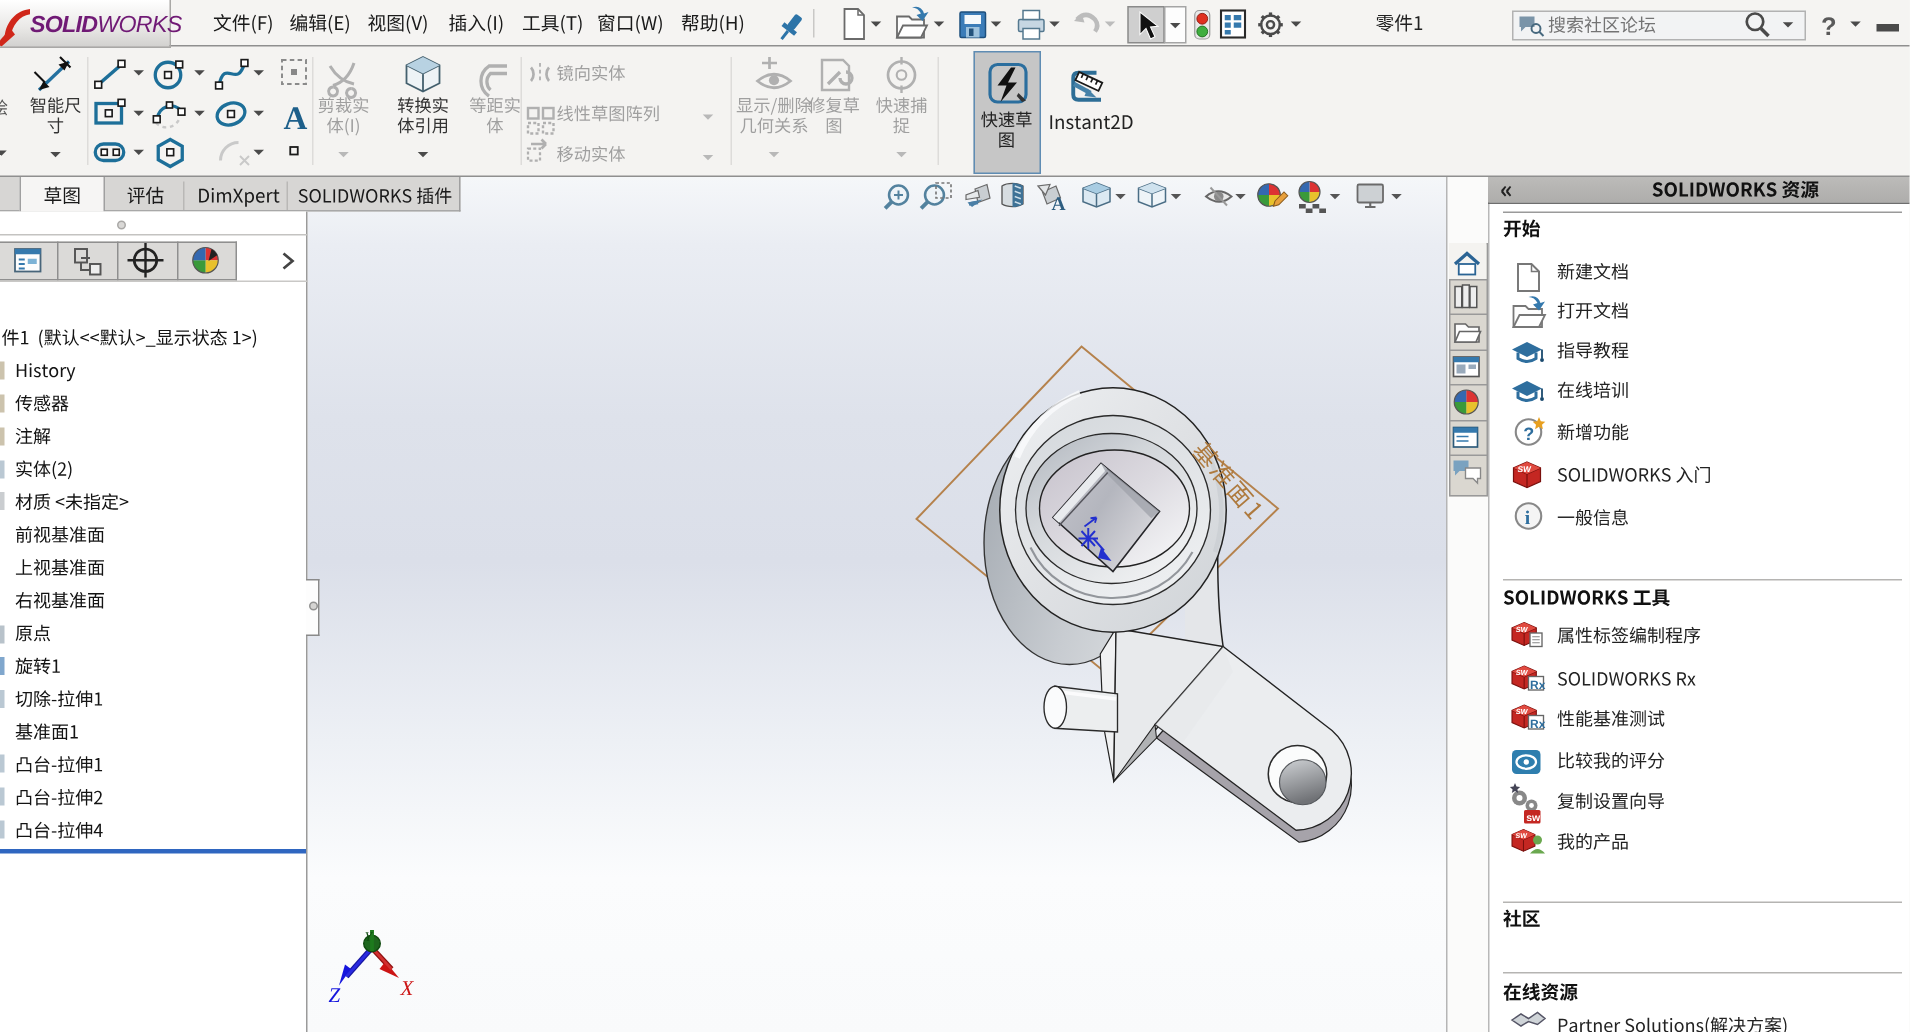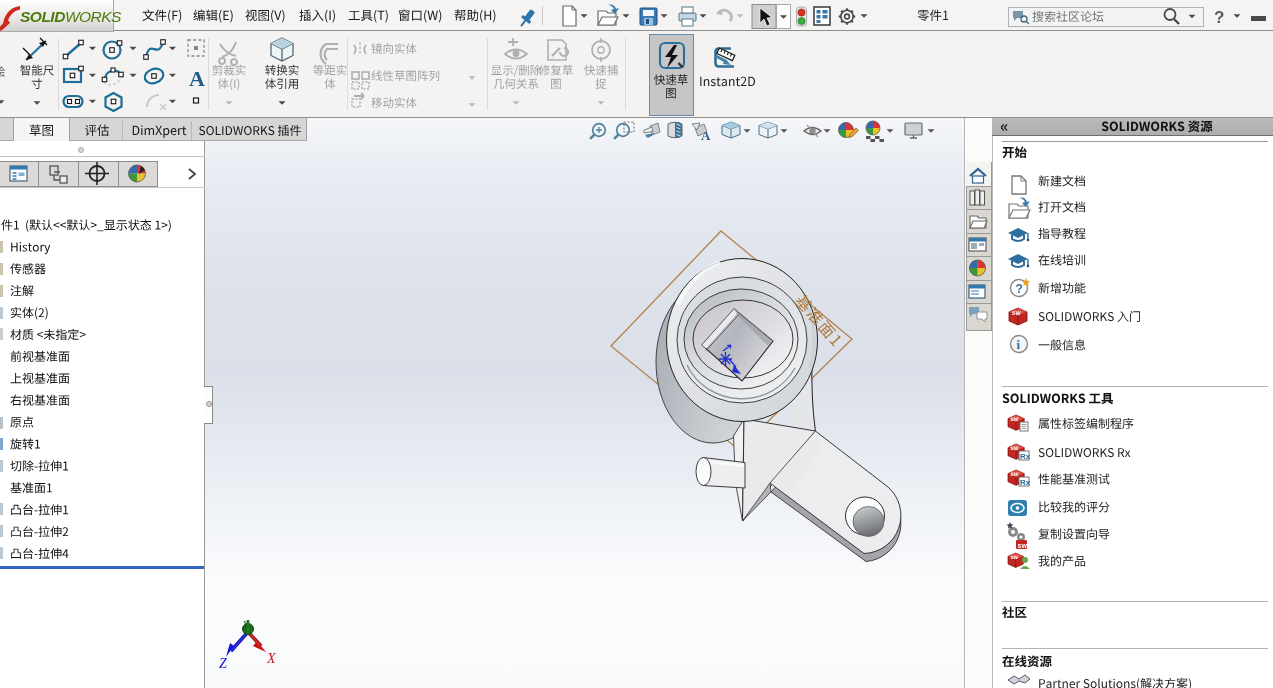--- a/index.html
+++ b/index.html
@@ -6,21 +6,21 @@
 .abs{position:absolute}
 </style></head><body>
 <div id="root">
 
 <div class="abs" style="left:0;top:0;width:1273px;height:31px;background:#f5f4f2;border-bottom:1px solid #8f8f8f"></div>
 <div class="abs" style="left:0;top:0;width:114px;height:32px;background:linear-gradient(180deg,#ffffff,#e9e8e6 60%,#d2d1cf);border-right:1px solid #a9a8a6;border-bottom:1px solid #a9a8a6"></div>
 <svg class="abs" style="left:0;top:0" width="22" height="31" viewBox="0 0 22 31">
       <path d="M3,25 C4,14 11,7 20,6 L20,9.5 C13,10.5 8,17 7,25 Z" fill="#d0271a"></path>
       <path d="M-2,29 L7,19 L10,23 L1,31 Z" fill="#d0271a"></path>
     </svg>
-    <div class="abs" style="left:20px;top:8px;font:italic 700 15.5px 'Liberation Sans';color:#4d7c0f;letter-spacing:-.5px">SOLID<span style="font-weight:400">WORKS</span></div>
+    <div class="abs" style="left:20px;top:8px;font:italic 700 15.5px 'Liberation Sans';color:#701a75;letter-spacing:-.5px">SOLID<span style="font-weight:400">WORKS</span></div>
 <div class="abs" style="left:542px;top:6px;width:1px;height:19px;background:#c9c8c6"></div>
 
 <div class="abs" style="left:1008px;top:7px;width:196px;height:20px;background:#f2f3f4;border:1px solid #b2b2b2"></div>
 
 <div class="abs" style="left:0;top:32px;width:1273px;height:86px;background:#f4f3f1;border-bottom:1px solid #8f8f8f"></div>
 <div class="abs" style="left:58px;top:38px;width:1px;height:72px;background:#dddcda"></div>
 <div class="abs" style="left:208px;top:38px;width:1px;height:72px;background:#dddcda"></div>
 <div class="abs" style="left:347px;top:38px;width:1px;height:72px;background:#dddcda"></div>
 <div class="abs" style="left:487px;top:38px;width:1px;height:72px;background:#dddcda"></div>
 <div class="abs" style="left:625px;top:38px;width:1px;height:72px;background:#dddcda"></div>

